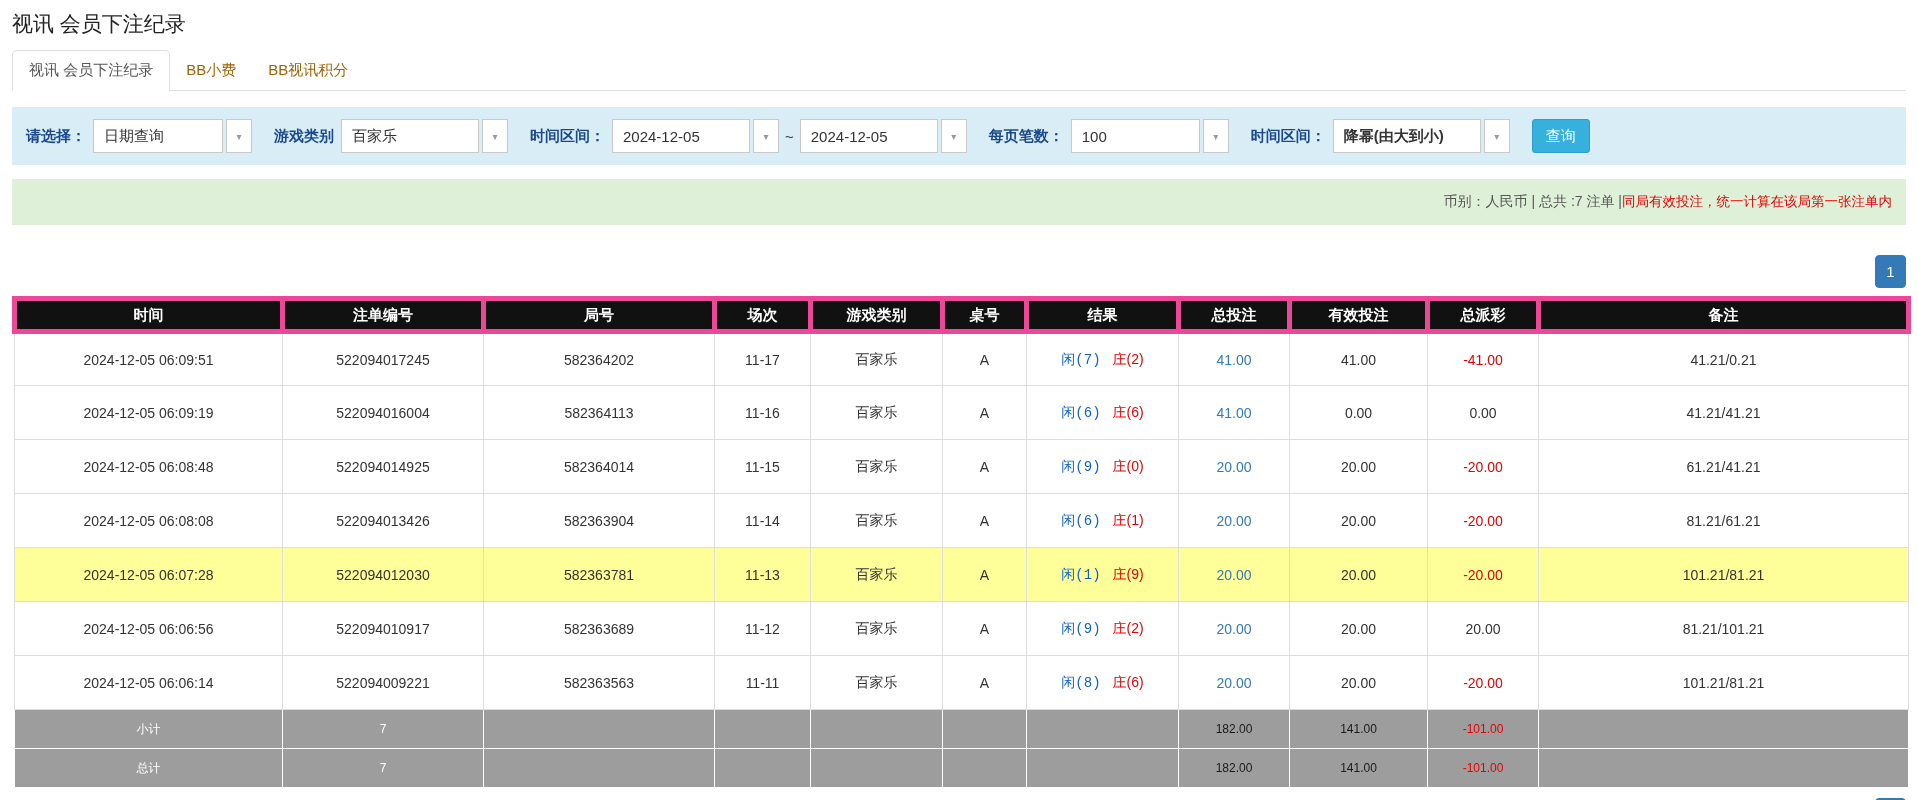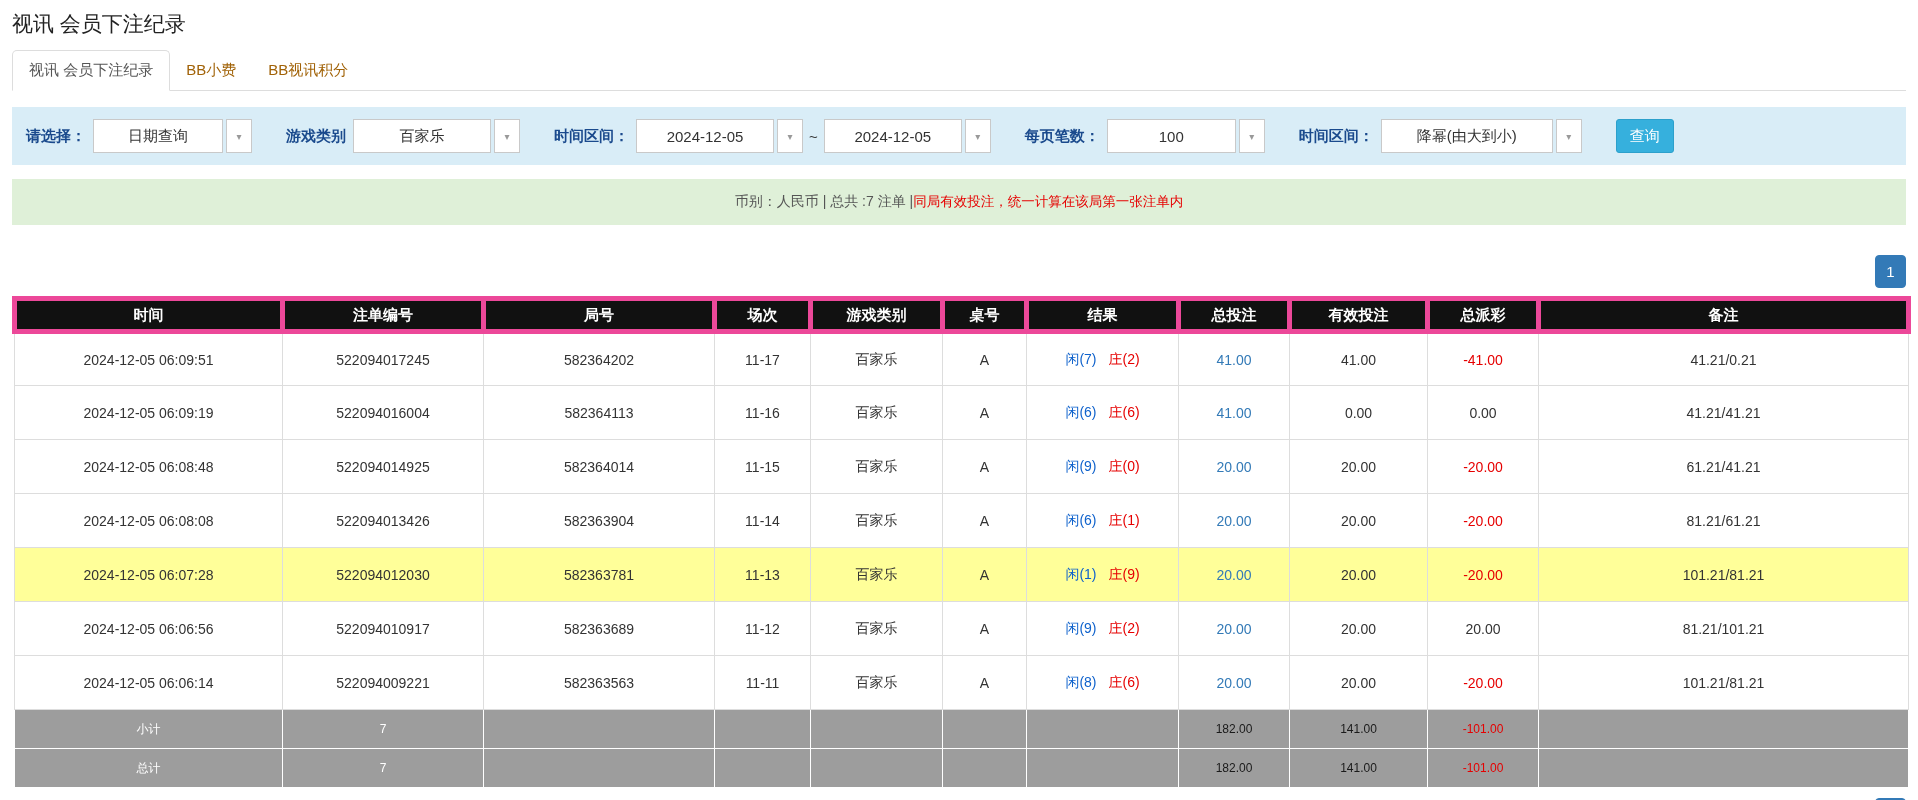--- a/index.html
+++ b/index.html
@@ -19,45 +19,45 @@
   .tab.active {
     background: #fff; color: #555;
     border: 1px solid #ddd; border-bottom: 1px solid #fff;
     border-radius: 5px 5px 0 0; margin-bottom: -1px;
   }
   .tab.inactive { color: #a16207; }
 
   
   .filter-bar {
     margin-top: 16px; background: #d9edf7;
-    padding: 12px 14px; display: flex; align-items: center; gap: 34px;
+    padding: 12px 14px; display: flex; align-items: center; gap: 22px;
   }
   .fgroup { display: flex; align-items: center; }
   .flabel { font-weight: bold; color: #1a4a8d; font-size: 15px; white-space: nowrap; margin-right: 7px; }
   .finput {
     height: 34px; border: 1px solid #c9c9c9; background: #fff;
-    padding: 0 10px; font-size: 15px; font-family: inherit; color: #333; text-align: center;
+    padding: 0 10px; font-size: 15px; font-family: inherit; color: #333;
   }
   .w-select { width: 130px; } .w-game { width: 138px; } .w-date { width: 138px; }
-  .w-size { width: 129px; } .w-sort { width: 172px; }
+  .w-size { width: 129px; } .w-sort { width: 148px; font-weight: bold; }
   .select-btn {
     width: 26px; height: 34px; border: 1px solid #c9c9c9; background: #fff;
     margin-left: 3px; display: inline-flex; align-items: center; justify-content: center;
     cursor: pointer; color: #999; font-size: 10px; padding: 0;
   }
   .tilde { margin: 0 6px; color: #333; font-size: 15px; }
   .search-btn {
     height: 34px; padding: 0 13px; background: #36b0dd; border: 1px solid #2ca0cb;
     color: #fff; font-size: 15px; border-radius: 3px; cursor: pointer; font-family: inherit;
   }
 
   
   .info-bar {
     margin-top: 14px; background: #dff0d8; padding: 0 14px; height: 46px;
-    display: flex; align-items: center; justify-content: center;
+    display: flex; align-items: center; justify-content: flex-end;
   }
   .info-left { font-size: 14px; color: #555; }
   .info-right { font-size: 13.5px; color: #e60000; }
 
   
   .pager { display: flex; justify-content: flex-end; margin-top: 30px; }
   .pager.bottom { margin-top: 10px; }
   .page-btn {
     min-width: 31px; height: 33px; background: #337ab7; border: 1px solid #337ab7;
     color: #fff; font-size: 15px; border-radius: 4px; cursor: pointer;
@@ -70,21 +70,21 @@
     background: #111; color: #fff; font-size: 15px; font-weight: bold;
     height: 33px; text-align: center; border: 5px solid #ec4899;
   }
   tbody td {
     height: 54px; text-align: center; font-size: 14px;
     border: 1px solid #ddd; color: #333; background: #fff;
   }
   tr.highlight td { background: #ffff99; }
   .neg { color: #e60000; }
   .betlink { color: #337ab7; text-decoration: none; cursor: pointer; }
-  .player { color: #0f62cc; margin-right: 12px; }
+  .player { color: #0f62cc; margin-right: 12px; font-family: Liberation Mono, monospace; }
   .banker { color: #e60000; }
   tfoot td {
     background: #9d9d9d; height: 39px; text-align: center; font-size: 12px;
     border: 1px solid #fff; color: #1a1a1a;
   }
   tfoot td.sum-white { color: #fff; }
   tfoot td.sum-neg { color: #e60000; }
 </style>
 </head>
 <body>

